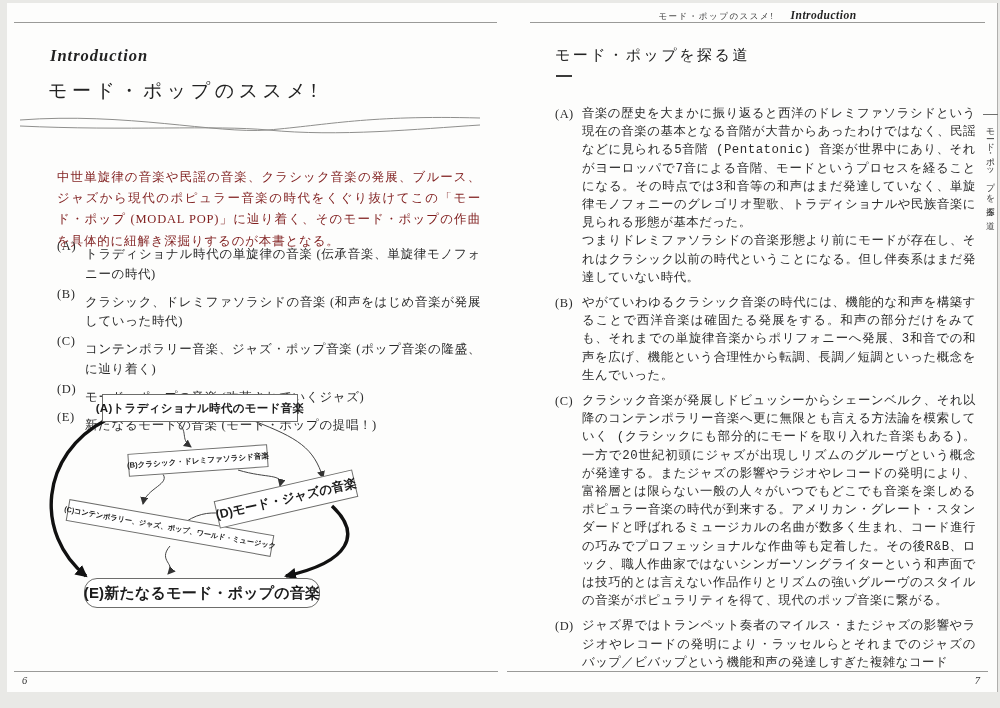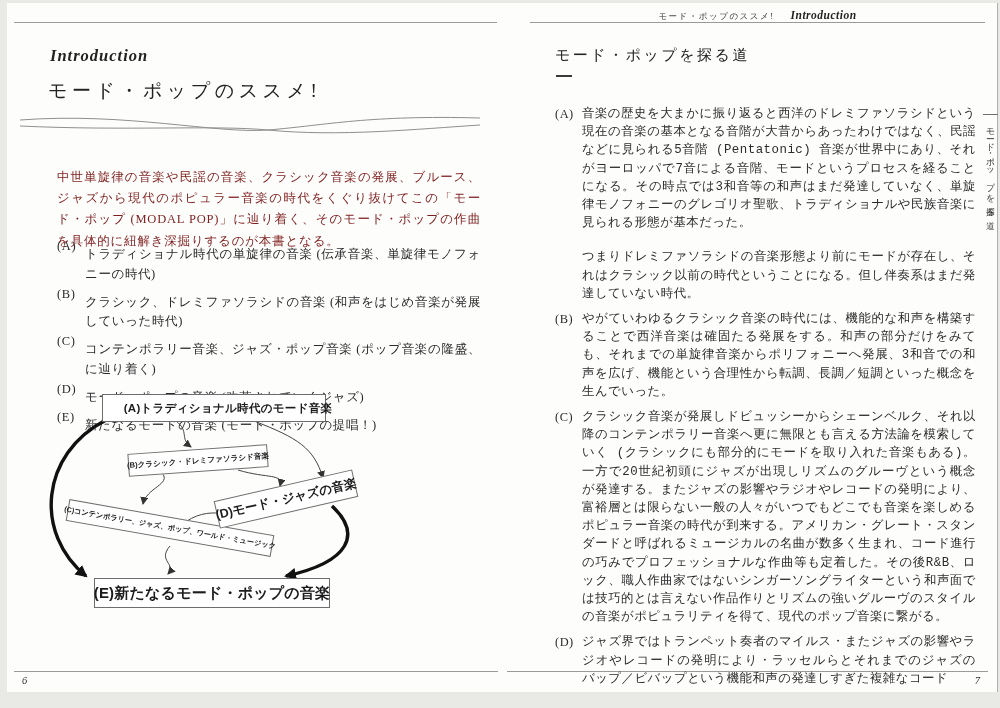--- a/index.html
+++ b/index.html
@@ -45,33 +45,33 @@
   .intro{position:absolute;left:57px;top:154px;width:424px;font-size:12.5px;line-height:21.4px;letter-spacing:.8px;text-align:justify;color:#7f1d1d;}
   .toc-list{position:absolute;left:57px;top:237px;width:424px;font-size:12.5px;line-height:19.8px;letter-spacing:.6px;}
   .toc-item{display:flex;}
   .toc-item .lbl{flex:0 0 28px;}
   .toc-item .txt{flex:1;text-align:justify;margin-top:8px;}
 
   
   .diagram{position:absolute;left:40px;top:386px;width:446px;height:234px;font-family:"Liberation Sans","DejaVu Sans",sans-serif;}
   .dg-svg{position:absolute;left:0;top:0;}
   .node{position:absolute;background:#fff;border:1px solid #6d6d6b;display:flex;align-items:center;justify-content:center;white-space:nowrap;color:#1c1c1c;}
-  .node-a{left:62px;top:8px;width:194px;height:26px;font-size:11.5px;font-weight:600;letter-spacing:.3px;padding-left:28px;}
+  .node-a{left:62px;top:8px;width:194px;height:26px;font-size:11.5px;font-weight:600;letter-spacing:.3px;}
   .node-b{left:88px;top:63px;width:138px;height:21px;font-size:7.6px;font-weight:600;transform:rotate(-4deg);}
   .node-c{left:26px;top:131px;width:206px;height:20px;font-size:7.2px;font-weight:600;transform:rotate(10deg);}
   .node-d{left:175px;top:99px;width:140px;height:26px;font-size:12.5px;font-weight:600;transform:rotate(-13deg);}
-  .node-e{left:54px;top:192px;width:234px;height:28px;font-size:15px;font-weight:600;letter-spacing:.2px;}
+  .node-e{left:44px;top:192px;width:234px;height:28px;font-size:15px;font-weight:600;letter-spacing:.2px;border-radius:13px;}
 
   
   .heading-right{position:absolute;left:555px;top:46px;font-size:15px;letter-spacing:2.5px;color:#222;font-weight:normal;}
   .heading-dash{position:absolute;left:556px;top:75px;width:16px;height:1.5px;background:#3a3a3a;}
   .paras{position:absolute;left:555px;top:105px;width:421px;font-size:12.4px;line-height:18.2px;letter-spacing:.5px;color:#2b2b2b;}
   .para{display:flex;margin-top:7px;}
   .para.first{margin-top:0;}
-  .para.cont{margin-top:16px;}
+  .para.cont{margin-top:0;}
   .para .plabel{flex:0 0 27px;}
   .para .ptext{flex:1;text-align:justify;font-family:Liberation Mono, monospace;}
 
   .pageno{position:absolute;top:675px;font-style:italic;font-size:10.5px;color:#333;}
   .pageno-left{left:22px;}
   .pageno-right{left:966px;width:14px;text-align:right;}
 </style>
 </head>
 <body>
 

